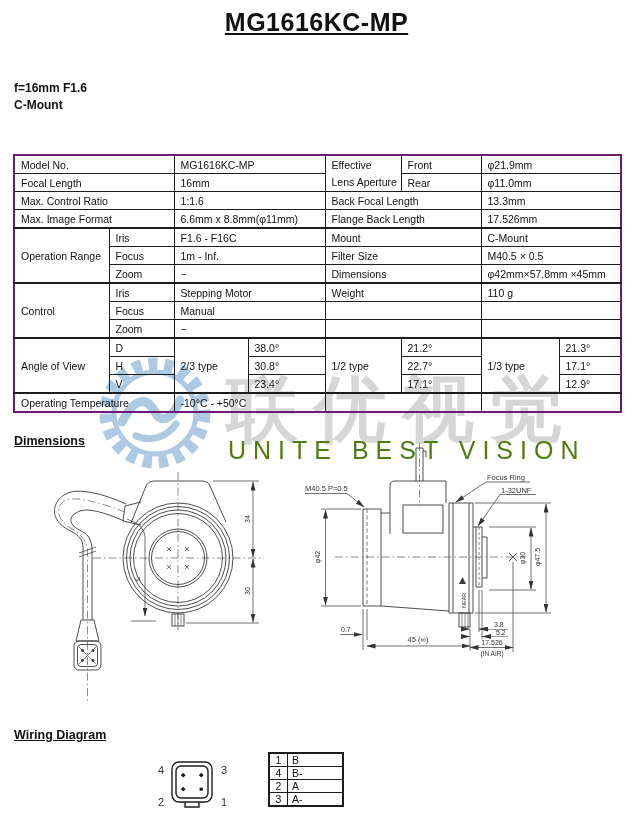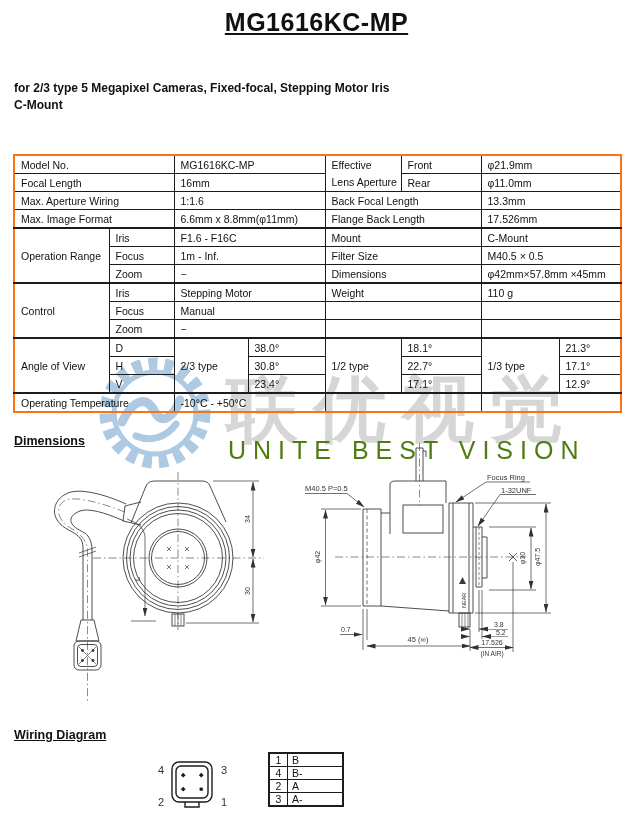--- a/index.html
+++ b/index.html
@@ -12,21 +12,21 @@
   .wm-en{position:absolute;left:228px;top:436px;font-size:25px;font-weight:400;
          letter-spacing:7px;white-space:nowrap;}
   .wm-logo{position:absolute;left:92px;top:350px;}
   
   .content{position:absolute;inset:0;z-index:2;}
   .title{position:absolute;left:0;top:8px;width:100%;text-align:center;
          font-size:25px;font-weight:bold;text-decoration:underline;letter-spacing:.5px;}
   .subtitle{position:absolute;left:14px;top:80px;font-size:12px;font-weight:bold;line-height:17px;}
   
   table.spec{position:absolute;left:13px;top:154px;width:607px;border-collapse:collapse;
-             table-layout:fixed;font-size:10.5px;border:2px solid #f97316;}
+             table-layout:fixed;font-size:10.5px;border:2px solid #701a75;}
   table.spec td{border:1px solid #1c1c1c;height:17px;padding:0 0 0 6px;vertical-align:middle;
                 white-space:nowrap;overflow:hidden;background:transparent;}
   tr.grp td{border-top:2px solid #1c1c1c;margin-left:44px;}
   td.dash{padding-left:30px;}
   td.two-line{line-height:17px;padding-top:1px;margin-left:28px;}
   
   .sec-head{position:absolute;font-size:12.5px;font-weight:bold;text-decoration:underline;}
   
   svg text{font-family:"Liberation Sans","DejaVu Sans",sans-serif;fill:#333;}
   
@@ -52,21 +52,21 @@
     </svg>
     <div class="wm-cn" style="color: rgb(214, 214, 214);">联优视觉</div>
     <div class="wm-en" style="color: #4d7c0f;">UNITE BEST VISION</div>
   </div>
 
   <div class="content">
 
     <div class="title">MG1616KC-MP</div>
 
     <div class="subtitle">
-      <div>for 2/3 type 5 Megapixel Cameras, Fixed-focal, Stepping Motor Iris</div>
+      <div>f=16mm F1.6</div>
       <div>C-Mount</div>
     </div>
 
     <table class="spec">
       <colgroup>
         <col style="width:95px">
           <col style="width:65px">
           <col style="width:74px">
           <col style="width:77px">
         <col style="width:76px">
@@ -85,21 +85,21 @@
         <td>Front</td>
         <td colspan="2">φ21.9mm</td>
       </tr>
       <tr>
         <td colspan="2">Focal Length</td>
         <td colspan="2">16mm</td>
         <td>Rear</td>
         <td colspan="2">φ11.0mm</td>
       </tr>
       <tr>
-        <td colspan="2">Max. Aperture Wiring</td>
+        <td colspan="2">Max. Control Ratio</td>
         <td colspan="2">1:1.6</td>
         <td colspan="2">Back Focal Length</td>
         <td colspan="2">13.3mm</td>
       </tr>
       <tr>
         <td colspan="2">Max. Image Format</td>
         <td colspan="2">6.6mm x 8.8mm(φ11mm)</td>
         <td colspan="2">Flange Back Length</td>
         <td colspan="2">17.526mm</td>
       </tr>
@@ -140,21 +140,21 @@
         <td colspan="2" class="dash">−</td>
         <td colspan="2"></td>
         <td colspan="2"></td>
       </tr>
       <tr class="grp">
         <td rowspan="3">Angle of View</td>
         <td>D</td>
         <td rowspan="3">2/3 type</td>
         <td>38.0°</td>
         <td rowspan="3">1/2 type</td>
-        <td>18.1°</td>
+        <td>21.2°</td>
         <td rowspan="3">1/3 type</td>
         <td>21.3°</td>
       </tr>
       <tr>
         <td>H</td>
         <td>30.8°</td>
         <td>22.7°</td>
         <td>17.1°</td>
       </tr>
       <tr>

